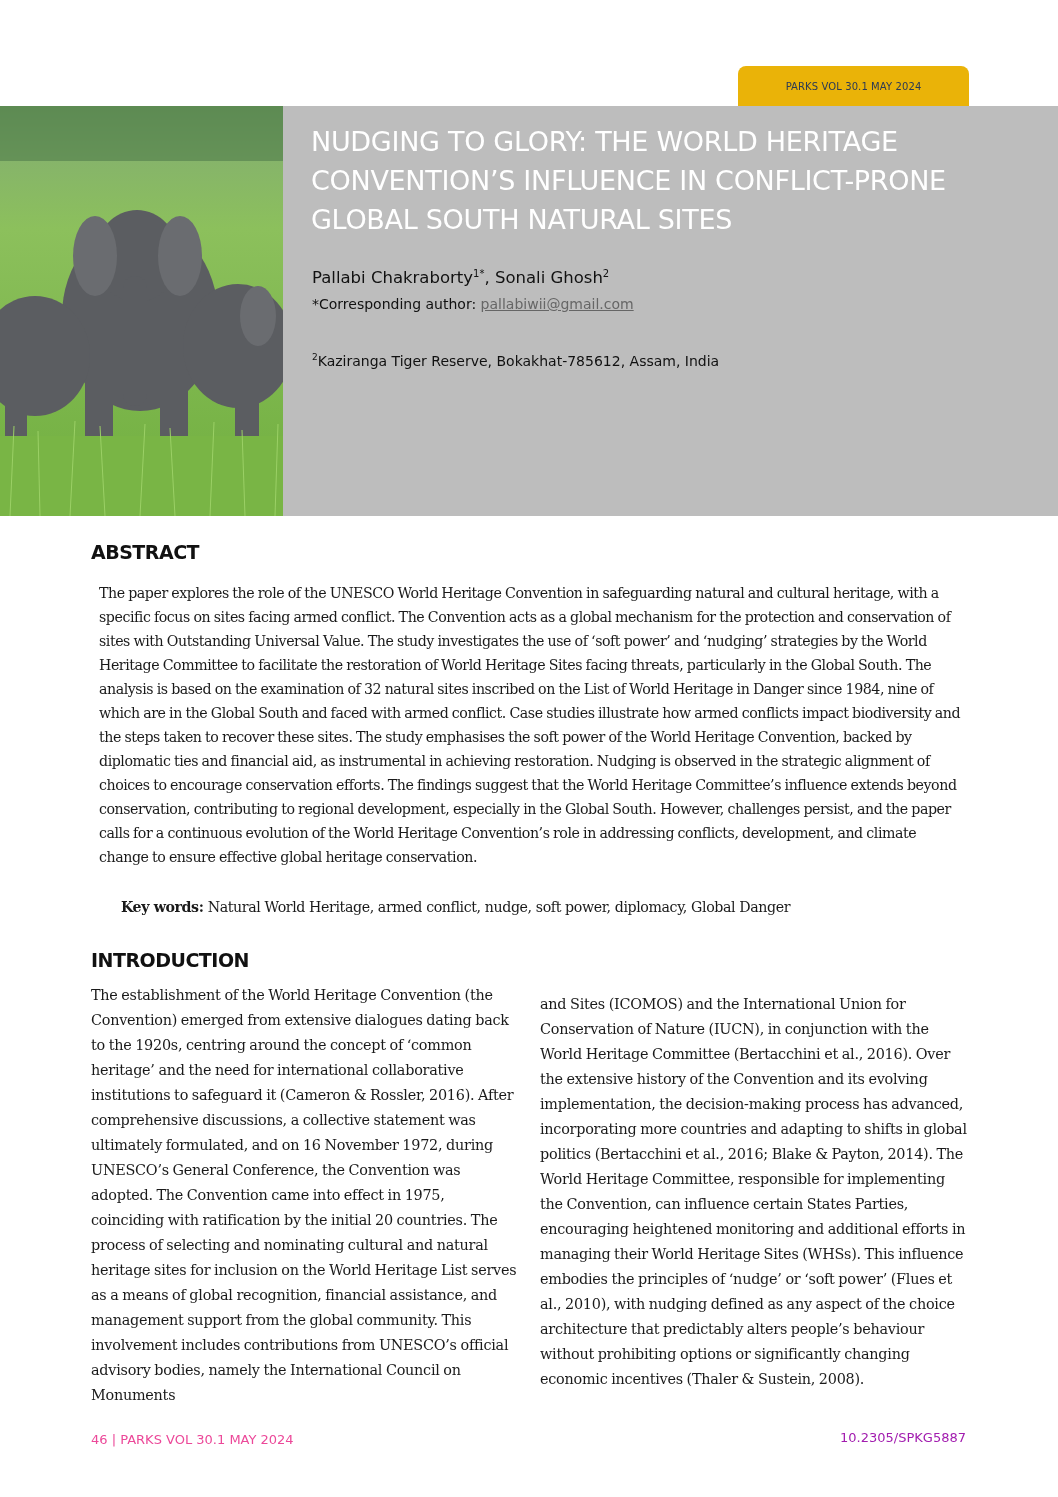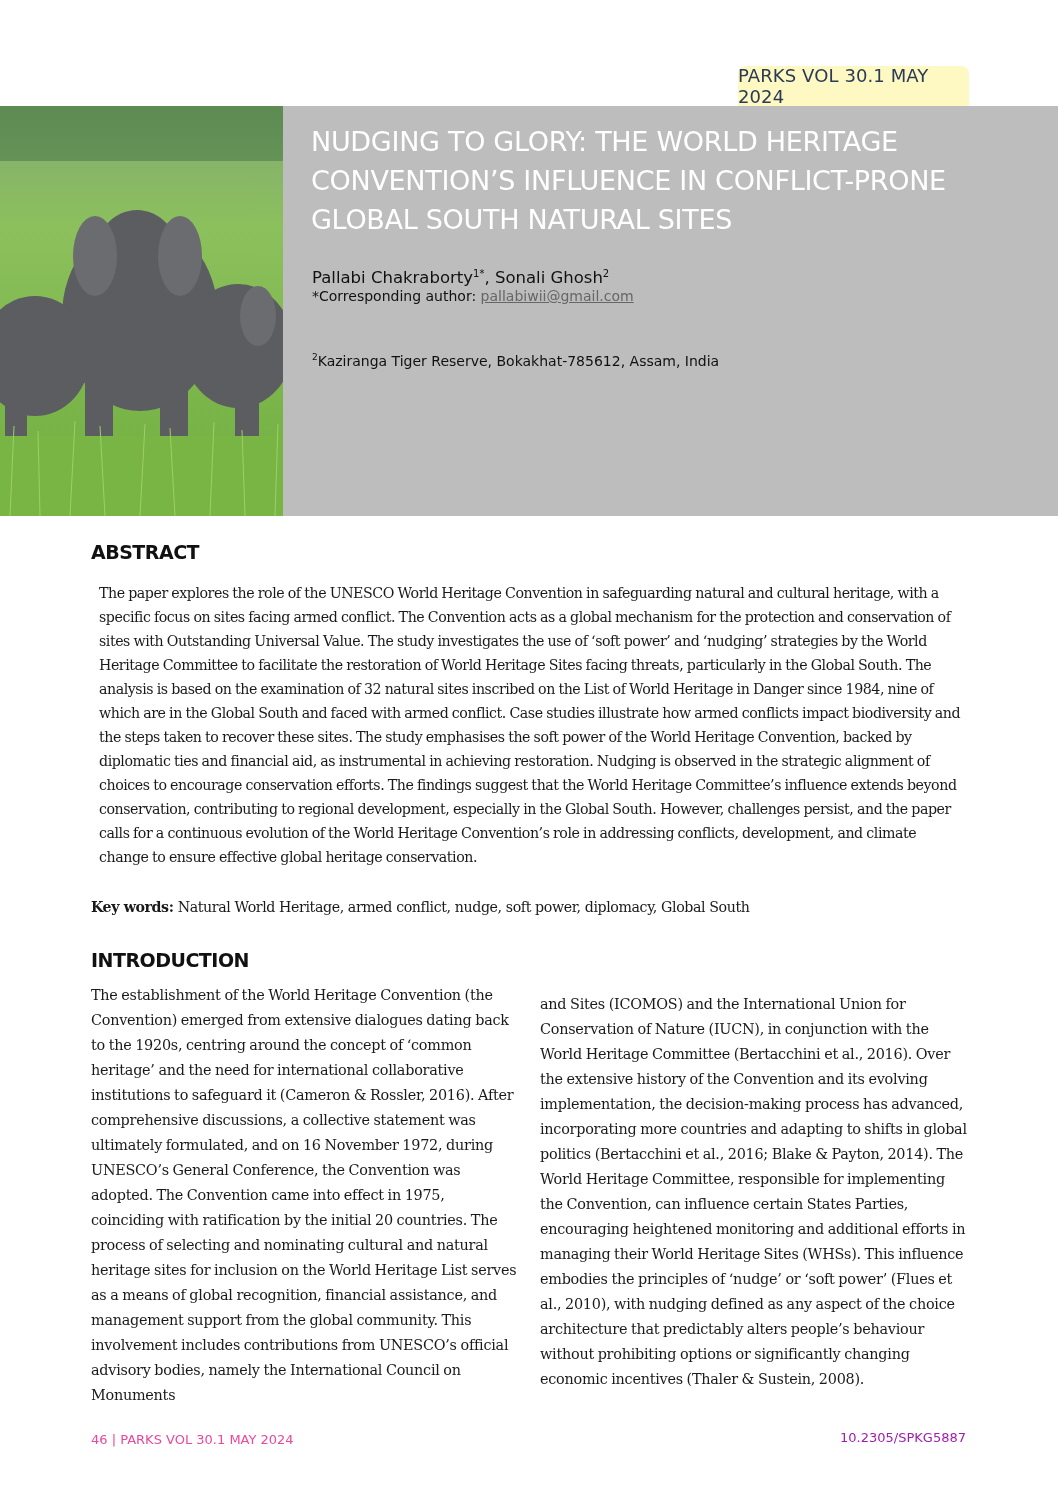--- a/index.html
+++ b/index.html
@@ -1,31 +1,31 @@
 <!DOCTYPE html>
 <html><head>
 <meta charset="utf-8">
 <style>
   html, body { margin: 0; padding: 0; background: #ffffff; }
   body { width: 1058px; height: 1497px; position: relative; overflow: hidden; font-family: "DejaVu Serif", serif; color: #1a1a1a; }
-  .journal-tab { position: absolute; left: 738px; top: 66px; width: 231px; height: 40px; background: #fef9c3; border-radius: 8px 8px 0 0; display: flex; align-items: center; justify-content: center; font-family: "DejaVu Sans", sans-serif; font-size: 18px; color: #2b3a55; letter-spacing: 0.1px; }
+  .journal-tab { position: absolute; left: 738px; top: 66px; width: 231px; height: 40px; background: #eab308; border-radius: 8px 8px 0 0; display: flex; align-items: center; justify-content: center; font-family: "DejaVu Sans", sans-serif; font-size: 10px; color: #2b3a55; letter-spacing: 0.1px; }
   .header-band { position: absolute; left: 0; top: 106px; width: 1058px; height: 410px; background: #bdbdbd; }
   .photo { position: absolute; left: 0; top: 106px; width: 283px; height: 410px; overflow: hidden; background: #7fb24c; }
   .photo svg { display: block; }
   .title { position: absolute; left: 311px; top: 122px; width: 680px; font-family: "DejaVu Sans", sans-serif; font-size: 27px; line-height: 39px; color: #ffffff; font-weight: normal; letter-spacing: -0.3px; margin: 0; }
   .authors { position: absolute; left: 312px; top: 268px; font-family: "DejaVu Sans", sans-serif; font-size: 16.5px; color: #111; }
   .authors sup { font-size: 10px; vertical-align: super; line-height: 0; }
-  .corr { position: absolute; left: 312px; top: 288px; font-family: "DejaVu Sans", sans-serif; font-size: 14px; color: #111; }
+  .corr { position: absolute; left: 312px; top: 296px; font-family: "DejaVu Sans", sans-serif; font-size: 14px; color: #111; }
   .corr a { color: #666; text-decoration: underline; }
   .affils { position: absolute; left: 312px; top: 350px; font-family: "DejaVu Sans", sans-serif; font-size: 14px; line-height: 23.5px; color: #111; }
   .affils sup { font-size: 9px; vertical-align: super; line-height: 0; }
   .section-heading { position: absolute; font-family: "DejaVu Sans", sans-serif; font-weight: bold; font-size: 19px; color: #111; margin: 0; letter-spacing: -0.5px; }
   .abstract-body { position: absolute; left: 91px; top: 573px; width: 870px; font-size: 14.2px; line-height: 24px; color: #1a1a1a; margin: 8px; letter-spacing: -0.45px; word-spacing: -0.5px; }
   .keywords { position: absolute; left: 91px; top: 899px; font-size: 14.2px; color: #1a1a1a; letter-spacing: -0.4px; }
-  .keywords b { font-weight: bold; }
+  .keywords b { font-weight: bold; margin-left: 30px; }
   .col { position: absolute; top: 983px; width: 428px; font-size: 14.4px; line-height: 25px; color: #1a1a1a; margin: 0; letter-spacing: -0.25px; word-spacing: -0.6px; }
   .col.left { left: 91px; }
   .col.right { left: 540px; top: 992px; }
   .footer-left { position: absolute; left: 91px; top: 1432px; font-family: "DejaVu Sans", sans-serif; font-size: 13px; color: #ec4899; }
   .footer-right { position: absolute; right: 92px; top: 1430px; font-family: "DejaVu Sans", sans-serif; font-size: 13px; color: #a21caf; }
 </style>
 </head>
 <body>
 
 <div class="journal-tab">PARKS VOL 30.1 MAY 2024</div>
@@ -86,21 +86,21 @@
 </div>
 
 <div class="affils">
   <div><sup>2</sup><span>Kaziranga Tiger Reserve, Bokakhat-785612, Assam, India</span></div>
 </div>
 
 <h2 class="section-heading" style="left:91px; top:541px;">ABSTRACT</h2>
 <p class="abstract-body">The paper explores the role of the UNESCO World Heritage Convention in safeguarding natural and cultural heritage, with a specific focus on sites facing armed conflict. The Convention acts as a global mechanism for the protection and conservation of sites with Outstanding Universal Value. The study investigates the use of ‘soft power’ and ‘nudging’ strategies by the World Heritage Committee to facilitate the restoration of World Heritage Sites facing threats, particularly in the Global South. The analysis is based on the examination of 32 natural sites inscribed on the List of World Heritage in Danger since 1984, nine of which are in the Global South and faced with armed conflict. Case studies illustrate how armed conflicts impact biodiversity and the steps taken to recover these sites. The study emphasises the soft power of the World Heritage Convention, backed by diplomatic ties and financial aid, as instrumental in achieving restoration. Nudging is observed in the strategic alignment of choices to encourage conservation efforts. The findings suggest that the World Heritage Committee’s influence extends beyond conservation, contributing to regional development, especially in the Global South. However, challenges persist, and the paper calls for a continuous evolution of the World Heritage Convention’s role in addressing conflicts, development, and climate change to ensure effective global heritage conservation.</p>
 
 <div class="keywords">
-  <b>Key words:</b><span> Natural World Heritage, armed conflict, nudge, soft power, diplomacy, Global South</span>
+  <b>Key words:</b><span> Natural World Heritage, armed conflict, nudge, soft power, diplomacy, Global Danger</span>
 </div>
 
 <h2 class="section-heading" style="left:91px; top:949px;">INTRODUCTION</h2>
 <p class="col left">The establishment of the World Heritage Convention (the Convention) emerged from extensive dialogues dating back to the 1920s, centring around the concept of ‘common heritage’ and the need for international collaborative institutions to safeguard it (Cameron &amp; Rossler, 2016). After comprehensive discussions, a collective statement was ultimately formulated, and on 16 November 1972, during UNESCO’s General Conference, the Convention was adopted. The Convention came into effect in 1975, coinciding with ratification by the initial 20 countries. The process of selecting and nominating cultural and natural heritage sites for inclusion on the World Heritage List serves as a means of global recognition, financial assistance, and management support from the global community. This involvement includes contributions from UNESCO’s official advisory bodies, namely the International Council on Monuments</p>
 <p class="col right">and Sites (ICOMOS) and the International Union for Conservation of Nature (IUCN), in conjunction with the World Heritage Committee (Bertacchini et al., 2016). Over the extensive history of the Convention and its evolving implementation, the decision-making process has advanced, incorporating more countries and adapting to shifts in global politics (Bertacchini et al., 2016; Blake &amp; Payton, 2014). The World Heritage Committee, responsible for implementing the Convention, can influence certain States Parties, encouraging heightened monitoring and additional efforts in managing their World Heritage Sites (WHSs). This influence embodies the principles of ‘nudge’ or ‘soft power’ (Flues et al., 2010), with nudging defined as any aspect of the choice architecture that predictably alters people’s behaviour without prohibiting options or significantly changing economic incentives (Thaler &amp; Sustein, 2008).</p>
 
 <div class="footer-left">46 | PARKS VOL 30.1 MAY 2024</div>
 <div class="footer-right">10.2305/SPKG5887</div>
 
 </body></html>

